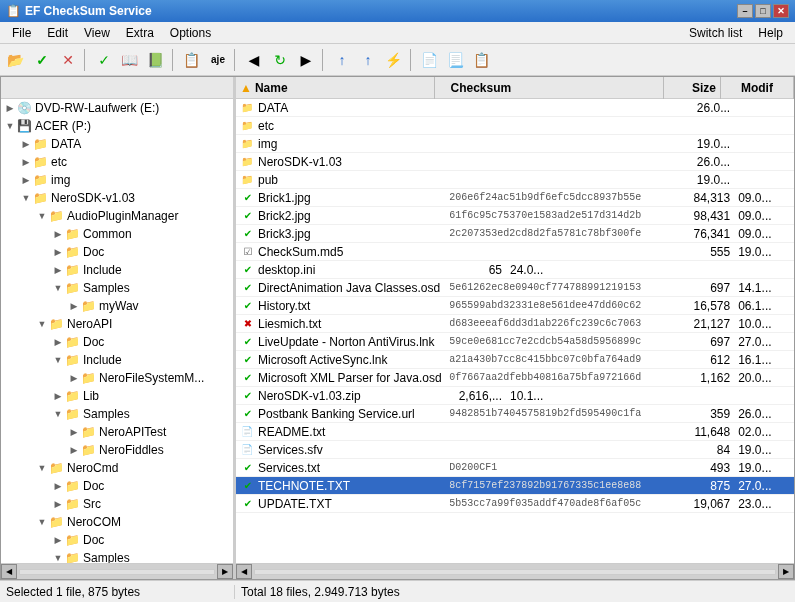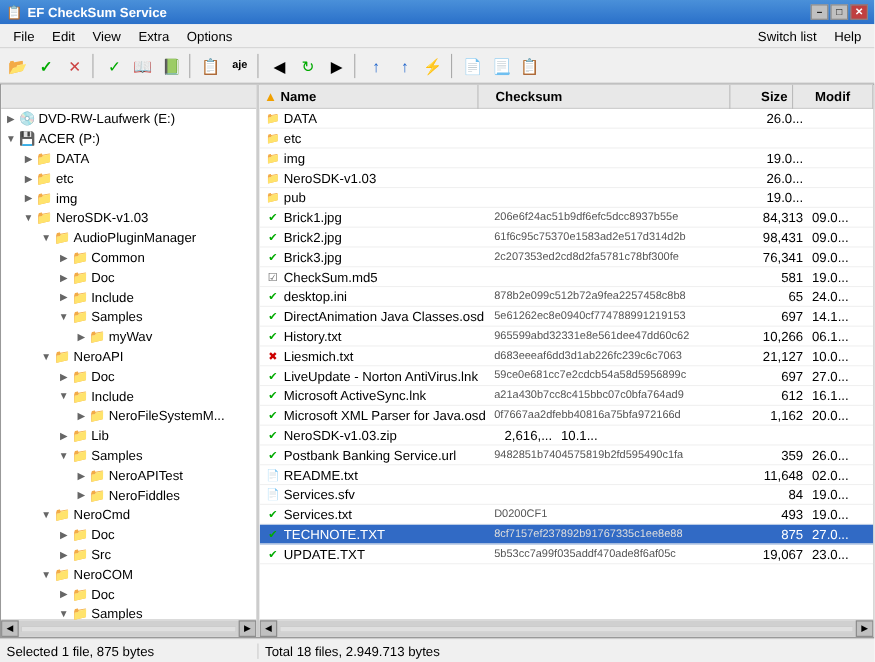--- a/index.html
+++ b/index.html
@@ -158,21 +158,21 @@
     .file-row.selected { background: #316AC5; color: white; }
     .file-cell {
       padding: 0 4px;
       height: 100%;
       display: flex;
       align-items: center;
       white-space: nowrap;
       overflow: hidden;
     }
     .file-cell.name { width: 210px; }
-    .file-cell.checksum { width: 230px; font-size: 10px; color: #555; }
+    .file-cell.checksum { width: 230px; font-size: 10px; color: #555; font-family: Liberation Mono, monospace; }
     .file-row.selected .file-cell.checksum { color: #ddd; }
     .file-cell.size { width: 60px; justify-content: flex-end; }
     .file-cell.modif { width: 60px; }
     .file-icon { width: 16px; height: 14px; margin-right: 2px; display: inline-flex; align-items: center; justify-content: center; font-size: 10px; flex-shrink: 0; }
     
     #right-scrollbar {
       height: 16px;
       border-top: 1px solid #ccc;
       background: #e8e8e8;
     }
@@ -514,48 +514,47 @@
           <div class="file-cell checksum">2c207353ed2cd8d2fa5781c78bf300fe</div>
           <div class="file-cell size">76,341</div>
           <div class="file-cell modif">09.0...</div>
         </div>
         <div class="file-row">
           <div class="file-cell name">
             <span class="file-icon" style="color: rgb(102, 102, 102);">☑</span>
             <span>CheckSum.md5</span>
           </div>
           <div class="file-cell checksum"></div>
-          <div class="file-cell size">581</div>
+          <div class="file-cell size">555</div>
           <div class="file-cell modif">19.0...</div>
         </div>
         <div class="file-row">
           <div class="file-cell name">
             <span class="file-icon" style="color: rgb(0, 170, 0);">✔</span>
             <span>desktop.ini</span>
           </div>
-          <div class="file-cell checksum">878b2e099c512b72a9fea2257458c8b8</div>
           <div class="file-cell size">65</div>
           <div class="file-cell modif">24.0...</div>
         </div>
         <div class="file-row">
           <div class="file-cell name">
             <span class="file-icon" style="color: rgb(0, 170, 0);">✔</span>
             <span>DirectAnimation Java Classes.osd</span>
           </div>
           <div class="file-cell checksum">5e61262ec8e0940cf774788991219153</div>
           <div class="file-cell size">697</div>
           <div class="file-cell modif">14.1...</div>
         </div>
         <div class="file-row">
           <div class="file-cell name">
             <span class="file-icon" style="color: rgb(0, 170, 0);">✔</span>
             <span>History.txt</span>
           </div>
           <div class="file-cell checksum">965599abd32331e8e561dee47dd60c62</div>
-          <div class="file-cell size">10,266</div>
+          <div class="file-cell size">16,578</div>
           <div class="file-cell modif">06.1...</div>
         </div>
         <div class="file-row">
           <div class="file-cell name">
             <span class="file-icon" style="color: rgb(204, 0, 0);">✖</span>
             <span>Liesmich.txt</span>
           </div>
           <div class="file-cell checksum">d683eeeaf6dd3d1ab226fc239c6c7063</div>
           <div class="file-cell size">21,127</div>
           <div class="file-cell modif">10.0...</div>

